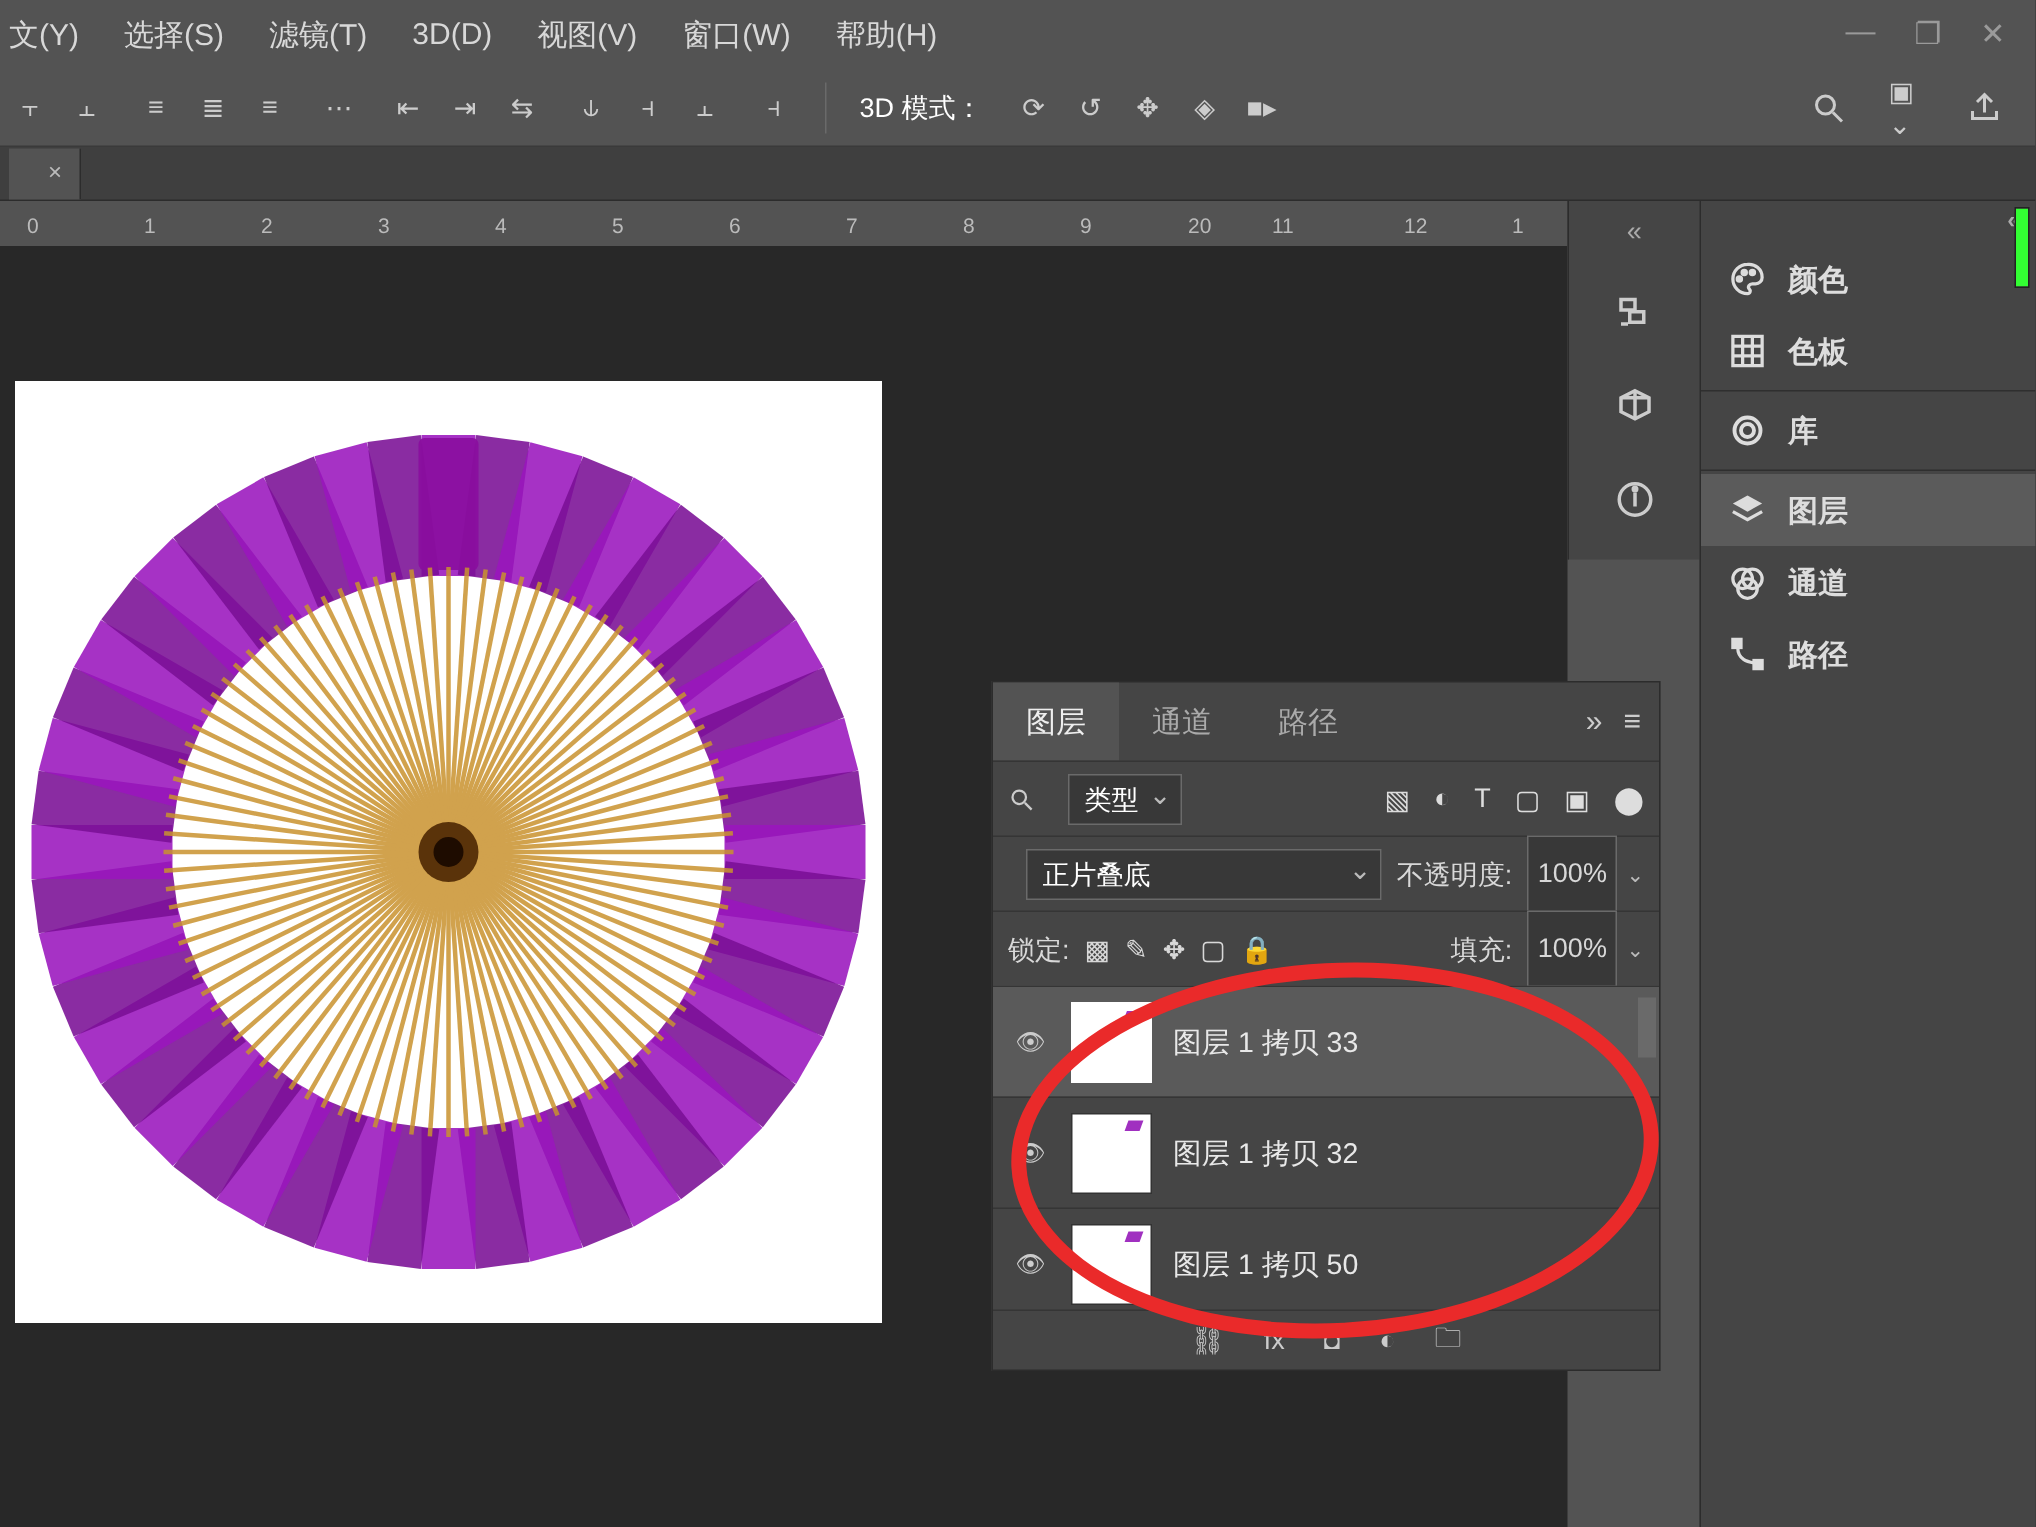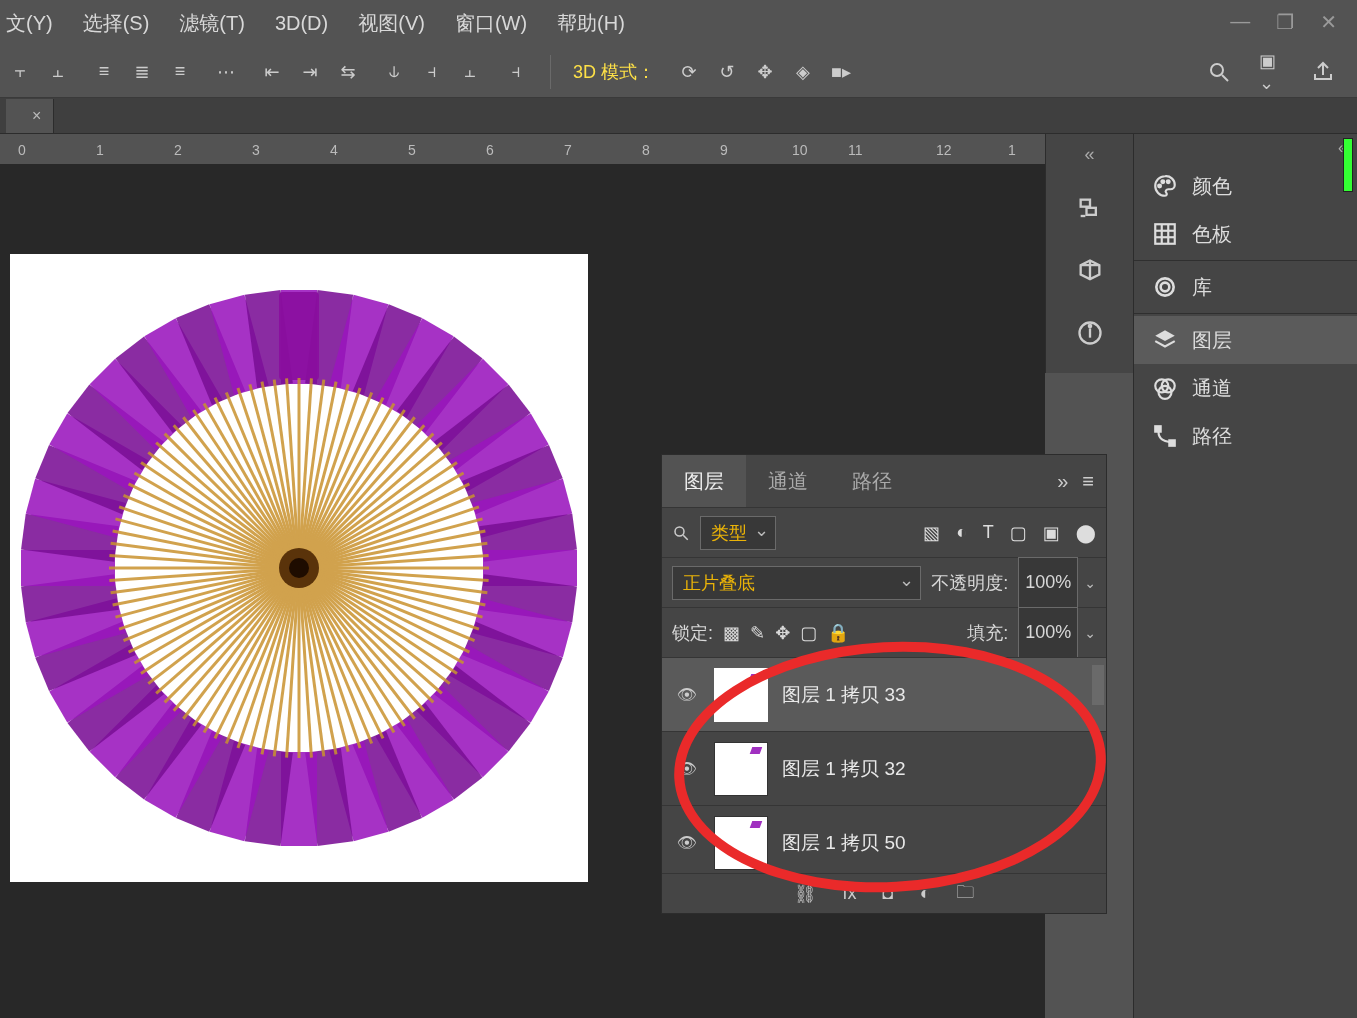--- a/index.html
+++ b/index.html
@@ -9,56 +9,56 @@
 .menubar { height: 46px; background: #535353; display: flex; align-items: center; padding: 0 6px; gap: 30px; font-size: 20px; }
 .menubar .item { cursor: pointer; text-align: right; }
 .winbtns { position: absolute; top: 0; right: 0; display: flex; gap: 26px; padding: 10px 20px; }
 .winbtns span { color: #9a9a9a; font-size: 20px; cursor: pointer; }
 
 
 .optbar { height: 52px; background: #535353; border-bottom: 1px solid #3a3a3a; display: flex; align-items: center; gap: 22px; padding: 0 8px; font-size: 18px; color: #bbb; }
 .optbar .grp { display: flex; gap: 14px; }
 .optbar .ic { width:24px; height:24px; display:flex; align-items:center; justify-content:center; cursor:pointer; color:#ccc; }
 .optbar .sep { width:1px; height:34px; background:#6a6a6a; }
-.optbar .lbl { color:#fde047; }
+.optbar .lbl { color:#ffffff; }
 .optbar .right { margin-left:auto; display:flex; gap:28px; align-items:center; padding-right:14px; }
 
 
 .tabbar { height: 36px; background: #3f3f3f; border-bottom: 1px solid #2c2c2c; display:flex; align-items:center; padding-left:6px; }
 .tabbar .tab { height:34px; background:#535353; display:flex; align-items:center; padding:0 12px; font-size:16px; color:#ccc; border-right:1px solid #2c2c2c; }
 .tabbar .x { margin-left:14px; color:#bbb; cursor:pointer; }
 
 
 .main { position:absolute; left:0; top:134px; right:312px; bottom:0; background:#282828; }
 .ruler-h { position:absolute; top:0; left:0; right:0; height:30px; background:#535353; display:flex; align-items:flex-end; font-size:14px; color:#bbb; overflow:hidden; }
 .ruler-h .n { position:absolute; bottom:6px; }
 .canvas { position:absolute; top:120px; left:10px; width:578px; height:628px; background:#fff; }
 .art { width:100%; height:100%; }
 
 
 .iconcol { position:absolute; top:134px; right:224px; width:88px; background:#454545; display:flex; flex-direction:column; align-items:center; gap:26px; padding:10px 0 22px 0; border-left:1px solid #2c2c2c; }
 .iconcol .collapse { align-self:center; color:#aaa; font-size:18px; }
 .iconcol .ic { width:36px; height:36px; display:flex; align-items:center; justify-content:center; color:#ccc; cursor:pointer; }
 
 
-.sidepanel { position:absolute; top:134px; right:0; width:224px; bottom:0; background:#454545; border-left:1px solid #2c2c2c; display:flex; flex-direction:column; }
+.sidepanel { position:absolute; top:134px; right:0; width:224px; bottom:0; background:#454545; border-left:1px solid #2c2c2c; display:flex; flex-direction:column;font-weight:bold; }
 .sidepanel .collapse { height:28px; display:flex; align-items:center; justify-content:flex-end; padding-right:10px; color:#aaa; font-size:16px; }
 .sidepanel .row { height:48px; display:flex; align-items:center; gap:14px; padding:0 18px; font-size:20px; color:#ddd; cursor:pointer; }
 .sidepanel .row.active { background:#5b5b5b; }
 .sidepanel .divider { height:1px; background:#2f2f2f; margin:2px 0; }
 .meter { position:absolute; right:4px; top:138px; width:10px; height:54px; background:linear-gradient(#3f3,#3f3); border:1px solid #222; }
 
 
 .layerspanel { position:absolute; left:661px; top:454px; width:446px; height:460px; background:#454545; border:1px solid #2c2c2c; display:flex; flex-direction:column; }
 .lp-tabs { height:52px; display:flex; align-items:stretch; font-size:20px; }
 .lp-tabs .t { padding:0 22px; display:flex; align-items:center; color:#aaa; cursor:pointer; }
 .lp-tabs .t.active { background:#535353; color:#eee; }
 .lp-tabs .end { margin-left:auto; display:flex; align-items:center; gap:14px; padding-right:12px; color:#ccc; }
 .lp-row { height:50px; display:flex; align-items:center; gap:10px; padding:0 10px; font-size:18px; border-top:1px solid #353535; }
-.lp-row .sel { flex:0 0 auto; background:#383838; border:1px solid #6a6a6a; padding:4px 28px 4px 10px; color:#eab308; position:relative; }
+.lp-row .sel { flex:0 0 auto; background:#383838; border:1px solid #6a6a6a; padding:4px 28px 4px 10px; color:#ffffff; position:relative;margin-left:12px; }
 .lp-row .sel::after { content:"⌄"; position:absolute; right:6px; top:2px; color:#bbb; }
 .lp-row .iconset { display:flex; gap:16px; margin-left:auto; color:#ddd; }
 .lp-row .iconset span { cursor:pointer; }
 .lp-row .val { background:#383838; border:1px solid #6a6a6a; padding:14px 6px; min-width:56px; text-align:right; }
 .lp-row .cv { font-size:14px; color:#bbb; margin-left:-4px; }
 .lp-list { flex:1; overflow:hidden; position:relative; }
 .layer { height:74px; display:flex; align-items:center; gap:14px; padding:0 12px; border-top:1px solid #353535; }
 .layer.active { background:#5a5a5a; }
 .layer .eye { width:26px; text-align:center; color:#ccc; cursor:pointer; }
 .layer .th { width:54px; height:54px; background:#fff; border:1px solid #333; position:relative; }
@@ -150,21 +150,21 @@
     <span class="n" style="left:18px">0</span>
     <span class="n" style="left:96px">1</span>
     <span class="n" style="left:174px">2</span>
     <span class="n" style="left:252px">3</span>
     <span class="n" style="left:330px">4</span>
     <span class="n" style="left:408px">5</span>
     <span class="n" style="left:486px">6</span>
     <span class="n" style="left:564px">7</span>
     <span class="n" style="left:642px">8</span>
     <span class="n" style="left:720px">9</span>
-    <span class="n" style="left:792px">10</span>
+    <span class="n" style="left:792px">20</span>
     <span class="n" style="left:848px">11</span>
     <span class="n" style="left:936px">12</span>
     <span class="n" style="left:1008px">1</span>
   </div>
   <div class="canvas">
     <svg class="art" viewBox="0 0 578 628">
       <g transform="translate(289 314)">
         <g>
             <rect x="-18" y="-278" width="36" height="94" fill="#9a16bd" opacity="0.88" transform="rotate(0)"></rect>
             <rect x="-18" y="-278" width="36" height="94" fill="#7a0f95" opacity="0.88" transform="rotate(7.5)"></rect>

